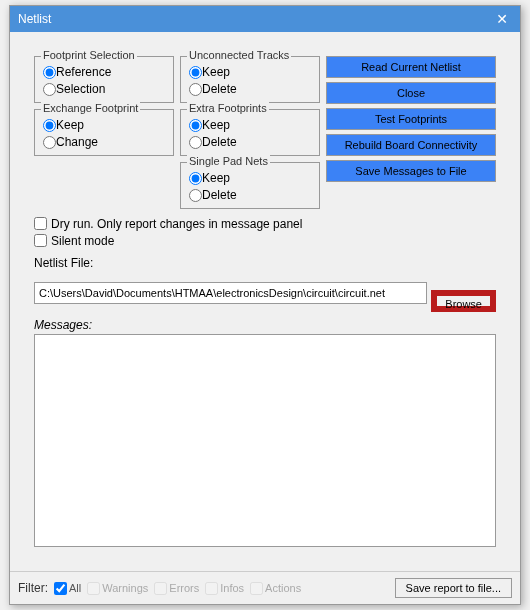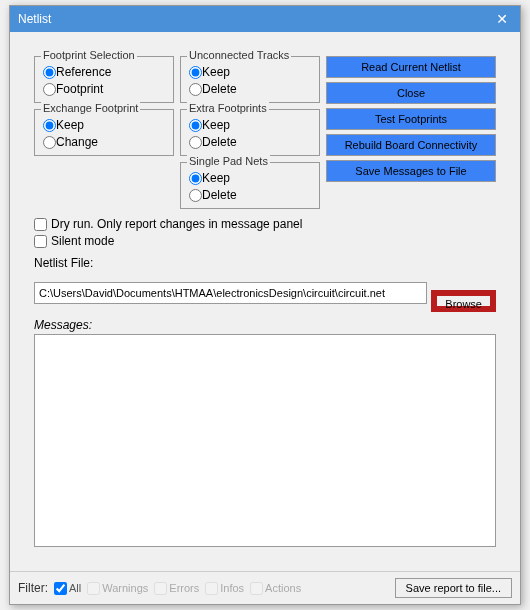--- a/index.html
+++ b/index.html
@@ -119,21 +119,21 @@
       width: 100%;
     }
     .checkbox-section {
       display: flex;
       flex-direction: column;
       gap: 3px;
       padding: 2px 0;
     }
     .checkbox-item {
       display: flex;
-      align-items: flex-end;
+      align-items: flex-start;
       gap: 4px;
     }
     .checkbox-item input[type="checkbox"] {
       margin: 0;
       cursor: pointer;
     }
     .file-section {
       display: flex;
       flex-direction: column;
       gap: 3px;
@@ -235,21 +235,21 @@
 
         <div class="group-box">
           <span class="group-label">Footprint Selection</span>
           <div class="group-content">
             <label class="radio-item">
               <input type="radio" name="fp_sel" checked="" style="">
               <span class="radio-label">Reference</span>
             </label>
             <label class="radio-item">
               <input type="radio" name="fp_sel" style="">
-              <span class="radio-label">Footprint</span>
+              <span class="radio-label">Selection</span>
             </label>
           </div>
         </div>
 
         <div class="group-box">
           <span class="group-label">Exchange Footprint</span>
           <div class="group-content">
             <label class="radio-item">
               <input type="radio" name="ex_fp" checked="" style="">
               <span class="radio-label">Keep</span>

